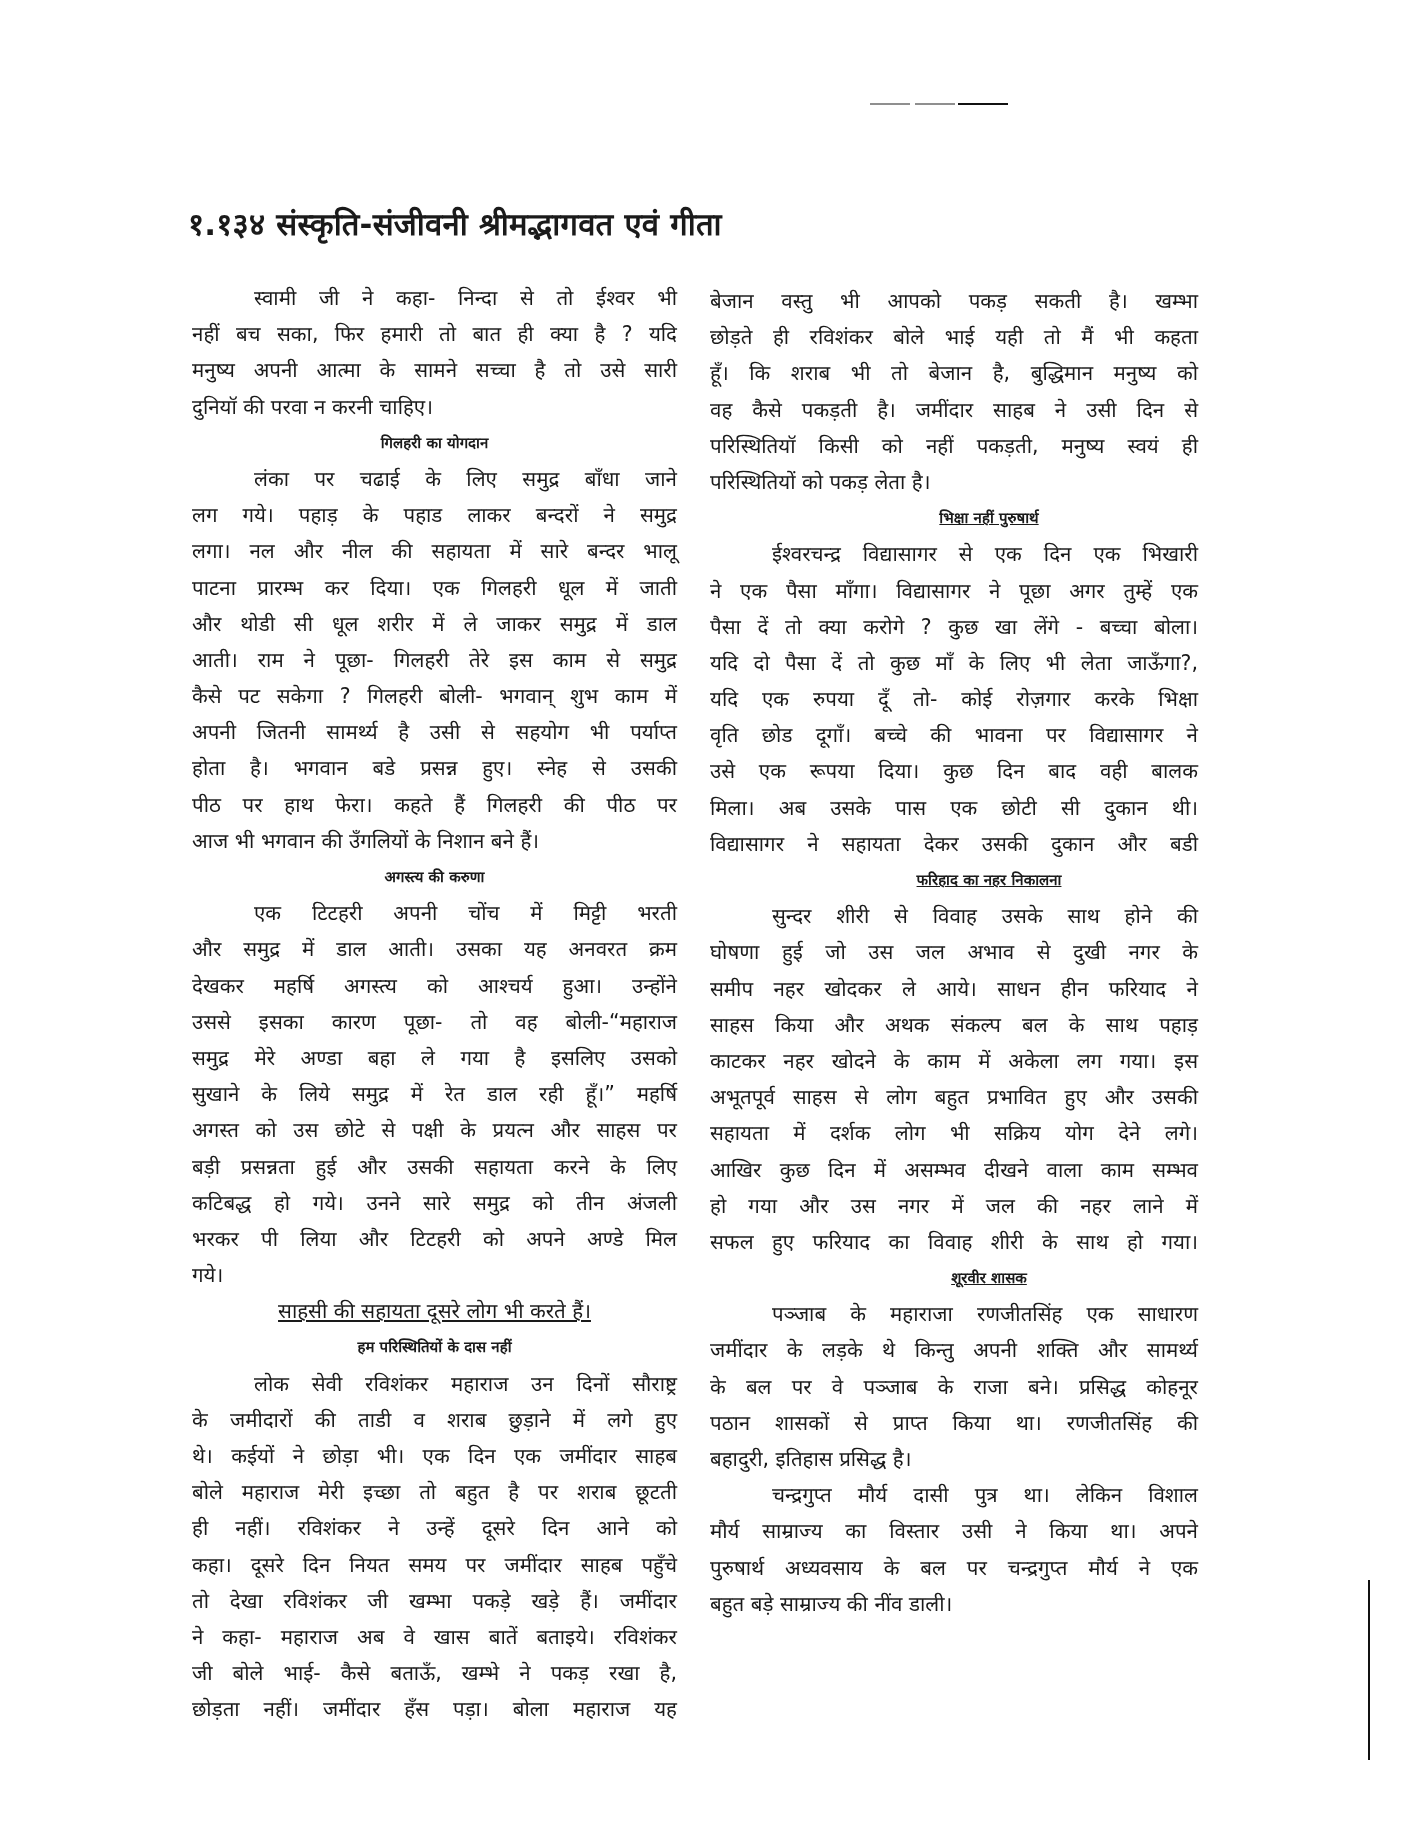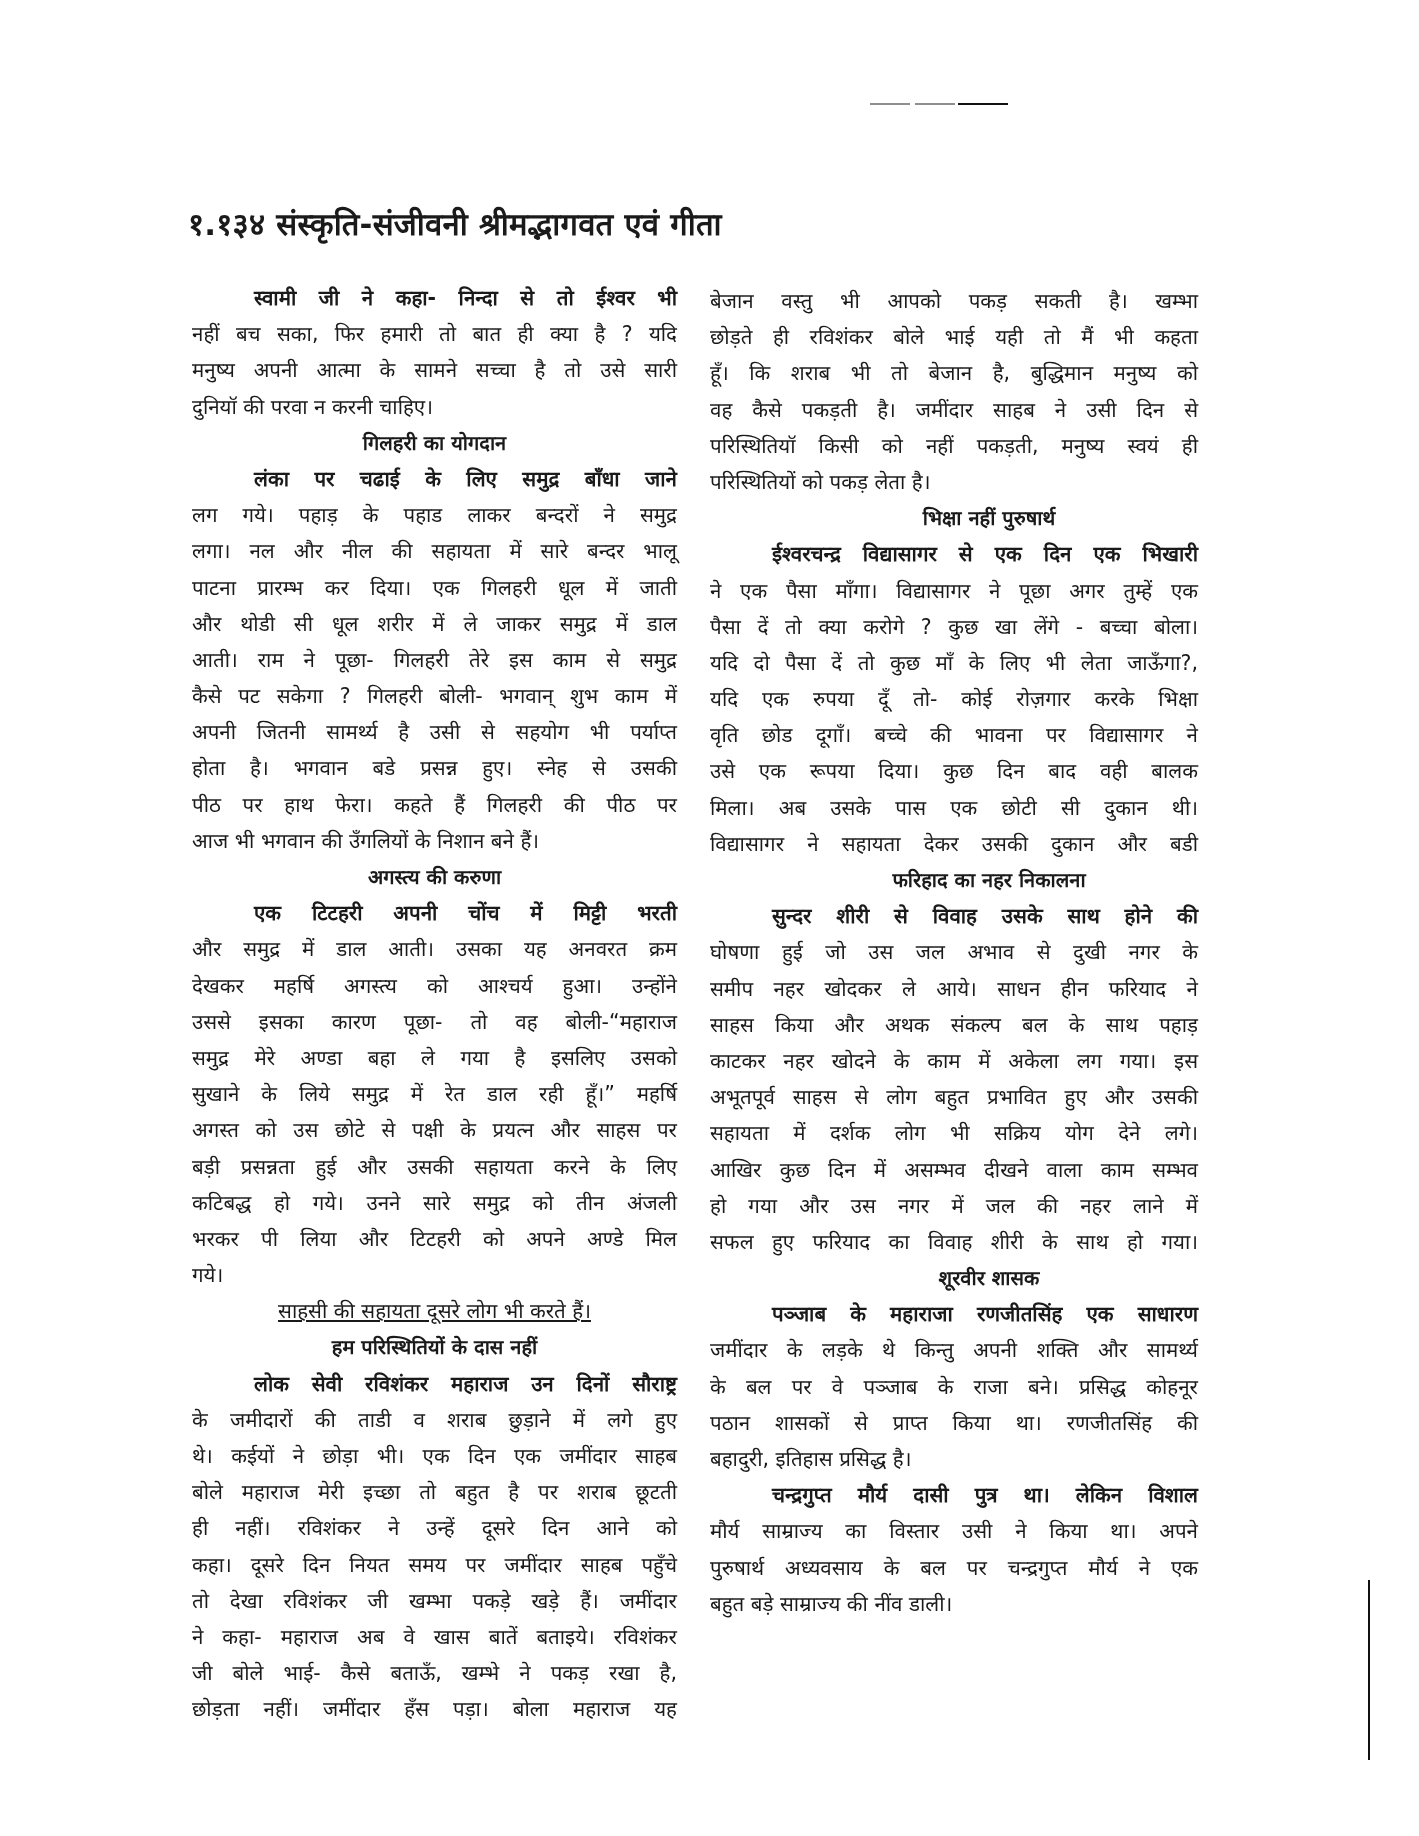--- a/index.html
+++ b/index.html
@@ -17,24 +17,24 @@
     font-size: 31px; font-weight: bold; letter-spacing: 0.2px; white-space: nowrap;
   }
   .col {
     position: absolute; top: 280px; width: 485px;
     font-size: 20.5px; line-height: 36.2px;
   }
   .col.left { left: 192px; }
   .col.right { left: 710px; top: 283px; width: 488px; }
   .line { white-space: nowrap; text-align: justify; text-align-last: justify; display: block; height: 36.2px; overflow: visible; }
   .line.last { text-align-last: left; }
-  .line.indent { padding-left: 62px; font-weight: bold; }
+  .line.indent { padding-left: 62px; }
   .line.center { text-align: center; text-align-last: center; text-decoration: underline; }
-  .heading { display: block; text-align: center; font-weight: bold; font-size: 20px; height: 36.2px; line-height: 36.2px; }
-  .heading.right-shift { padding-left: 70px; }
+  .heading { display: block; text-align: center; font-weight: bold; font-size: 15px; height: 36.2px; line-height: 36.2px; }
+  .heading.right-shift { padding-left: 70px; text-decoration: underline; }
 </style>
 </head>
 <body>
 
 <div class="scan-mark a"></div>
 <div class="scan-mark b"></div>
 <div class="scan-mark c"></div>
 
 <div class="running-head">१.१३४ संस्कृति-संजीवनी श्रीमद्भागवत एवं गीता</div>
 

